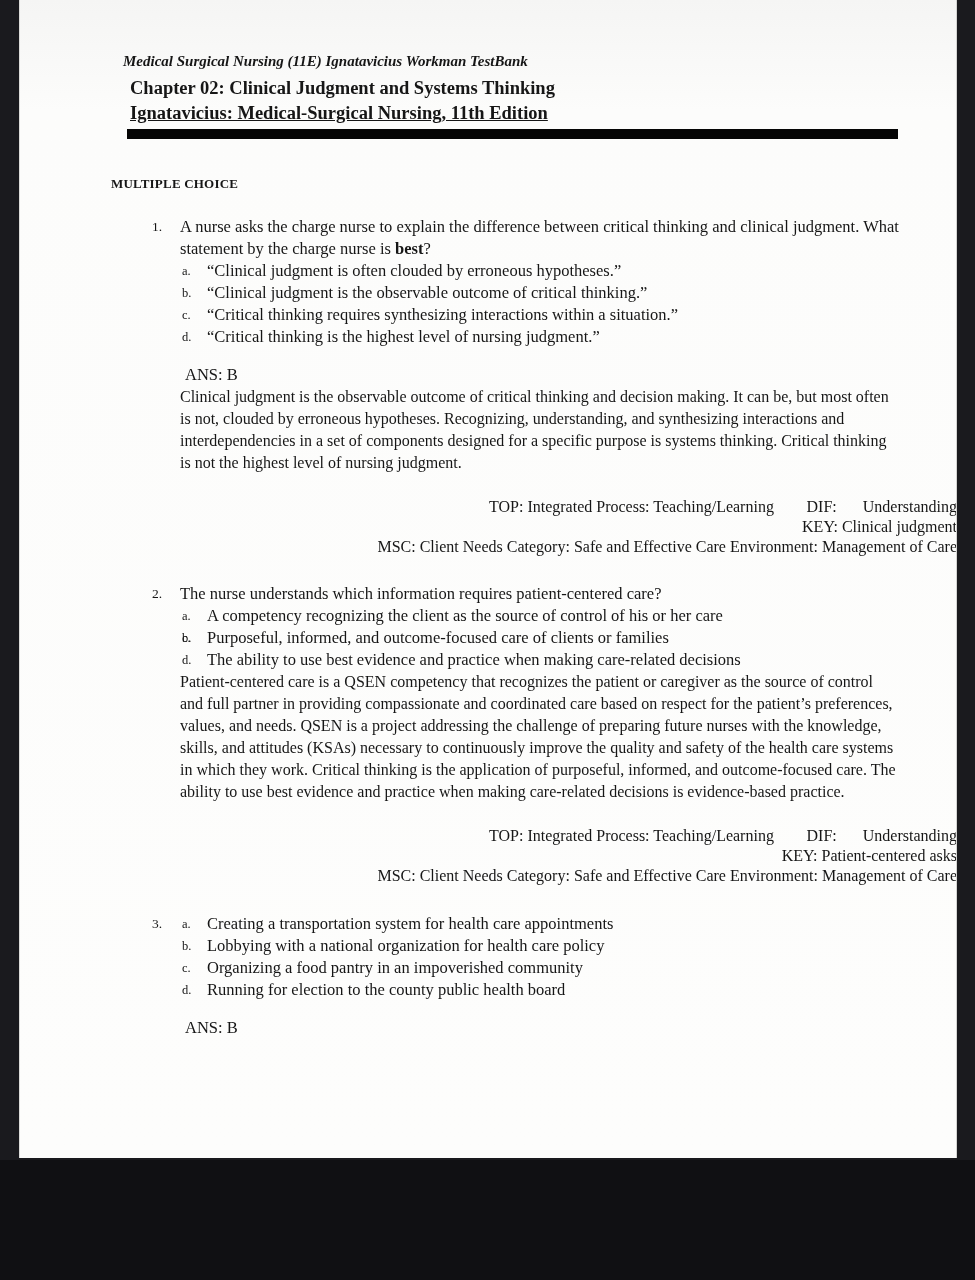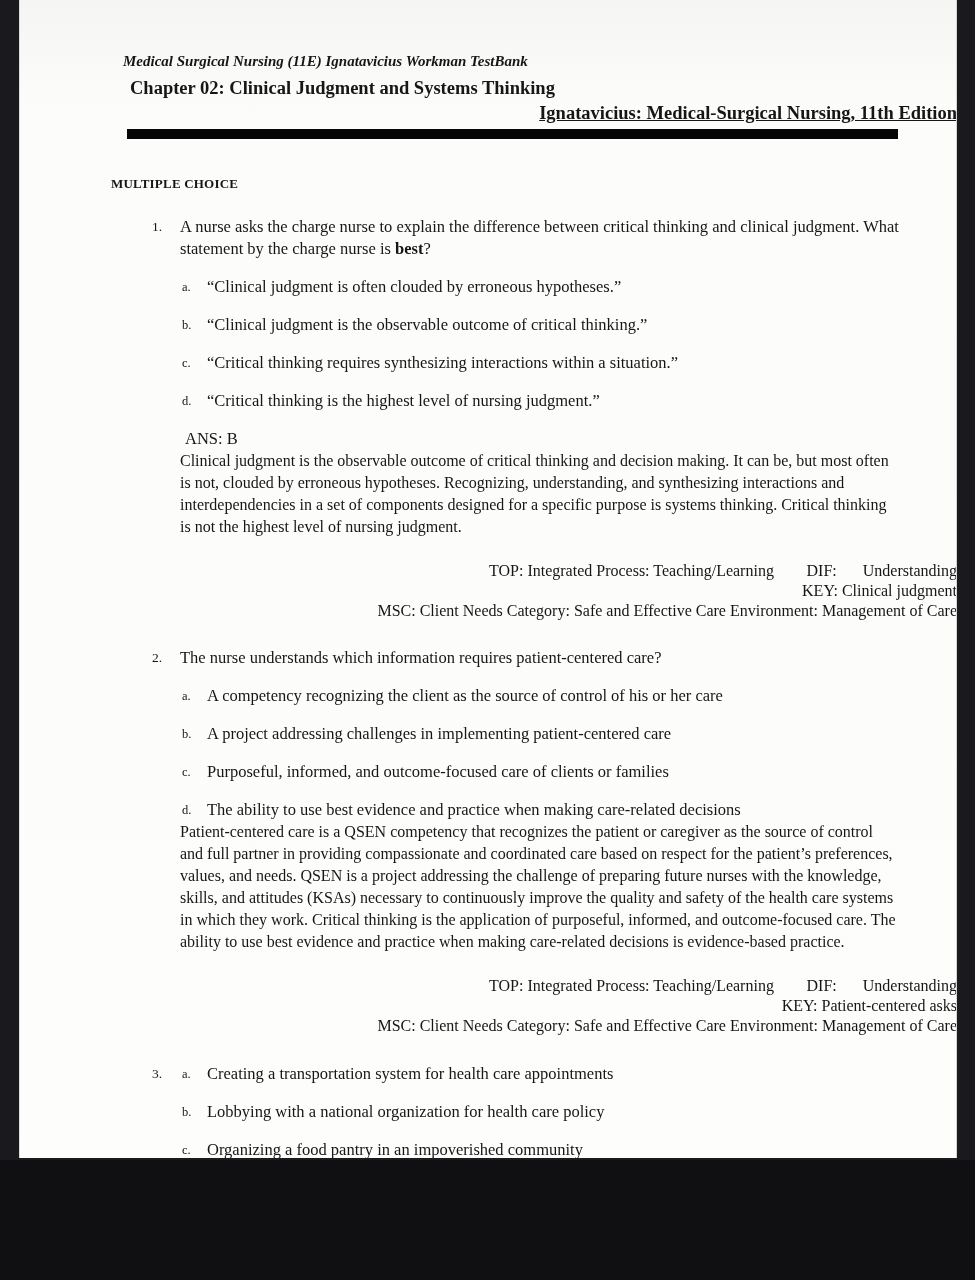--- a/index.html
+++ b/index.html
@@ -13,31 +13,31 @@
   .edge-left{left:0;width:19px;border-right:1px solid #dcdcda;}
   .edge-right{right:0;width:18px;border-left:1px solid #d4d4d2;}
   .edge-bottom{position:absolute;left:0;bottom:0;width:100%;height:2px;background:#1a1a1e;z-index:6;}
   .page{
     position:absolute;left:19px;right:18px;top:0;bottom:0;
     background:linear-gradient(180deg,#f5f5f4 0px,#fcfcfb 110px,#fdfdfc 100%);
   }
   
   .hdr-book{margin:52px 0 0 104px;font-size:15px;font-weight:bold;font-style:italic;line-height:19px;}
   .hdr-chapter{margin:6px 0 0 111px;font-size:18.5px;font-weight:bold;line-height:23px;}
-  .hdr-edition{margin:2px 0 0 111px;font-size:18.5px;font-weight:bold;line-height:23px;text-decoration:underline;text-align:right;}
+  .hdr-edition{margin:2px 0 0 111px;font-size:18.5px;font-weight:bold;line-height:23px;text-decoration:underline;}
   .hdr-bar{margin:4px 0 0 108px;width:771px;height:10px;background:#050505;}
   .mc-head{margin:37px 0 0 92px;font-size:13px;font-weight:bold;letter-spacing:.2px;}
   
   .q{position:relative;}
   .q-stem-row{position:relative;}
   .q-num{position:absolute;left:133px;top:3px;font-size:13.5px;}
   .q-stem{display:block;margin:0 58px 0 161px;font-size:16.5px;line-height:22px;}
   .opt{position:relative;}
   .opt-letter{position:absolute;left:163px;top:4px;font-size:12.5px;}
-  .opt-text{display:block;margin:16px 58px 0 188px;font-size:16.5px;line-height:22px;}
+  .opt-text{display:block;margin:0 58px 0 188px;font-size:16.5px;line-height:22px;}
   .ans{margin:16px 0 0 166px;font-size:16.5px;line-height:22px;}
   .rationale{margin:0 60px 0 161px;font-size:16px;line-height:22px;text-align:left;}
   .meta{margin:23px 0 0 164px;font-size:16px;line-height:20px;text-align:right;}
   .meta-row{position:relative;}
   .dif-val{margin-left:26px;}
   .top-val{position:absolute;left:306px;top:0;}
   b{font-weight:bold;}
 </style>
 </head>
 <body>
@@ -89,21 +89,20 @@
       <div class="q-stem-row">
         <span class="q-num">2.</span>
         <span class="q-stem"><span>The nurse understands which information requires patient-centered care?</span><b></b><span></span></span>
       </div>
       <div class="opt">
         <span class="opt-letter">a.</span>
         <span class="opt-text">A competency recognizing the client as the source of control of his or her care</span>
       </div>
       <div class="opt">
         <span class="opt-letter">b.</span>
-        <span class="opt-text">A project addressing challenges in implementing patient-centered care</span>
       </div>
       <div class="opt">
         <span class="opt-letter">c.</span>
         <span class="opt-text">Purposeful, informed, and outcome-focused care of clients or families</span>
       </div>
       <div class="opt">
         <span class="opt-letter">d.</span>
         <span class="opt-text">The ability to use best evidence and practice when making care-related decisions</span>
       </div>
       <div class="rationale">Patient-centered care is a QSEN competency that recognizes the patient or caregiver as the source of control and full partner in providing compassionate and coordinated care based on respect for the patient’s preferences, values, and needs. QSEN is a project addressing the challenge of preparing future nurses with the knowledge, skills, and attitudes (KSAs) necessary to continuously improve the quality and safety of the health care systems in which they work. Critical thinking is the application of purposeful, informed, and outcome-focused care. The ability to use best evidence and practice when making care-related decisions is evidence-based practice.</div>

